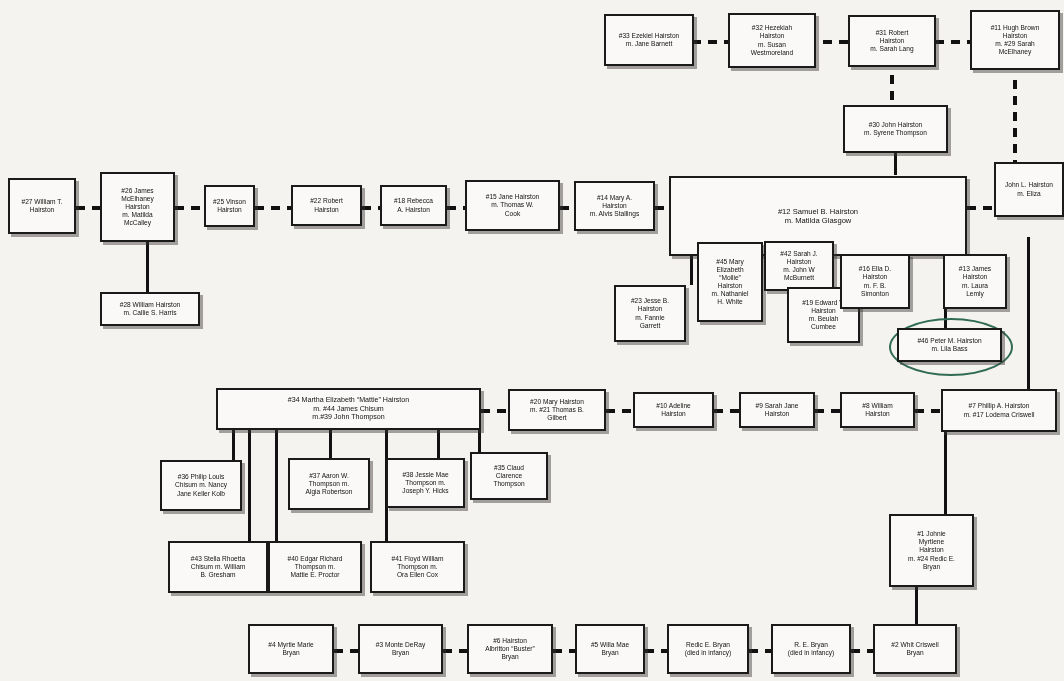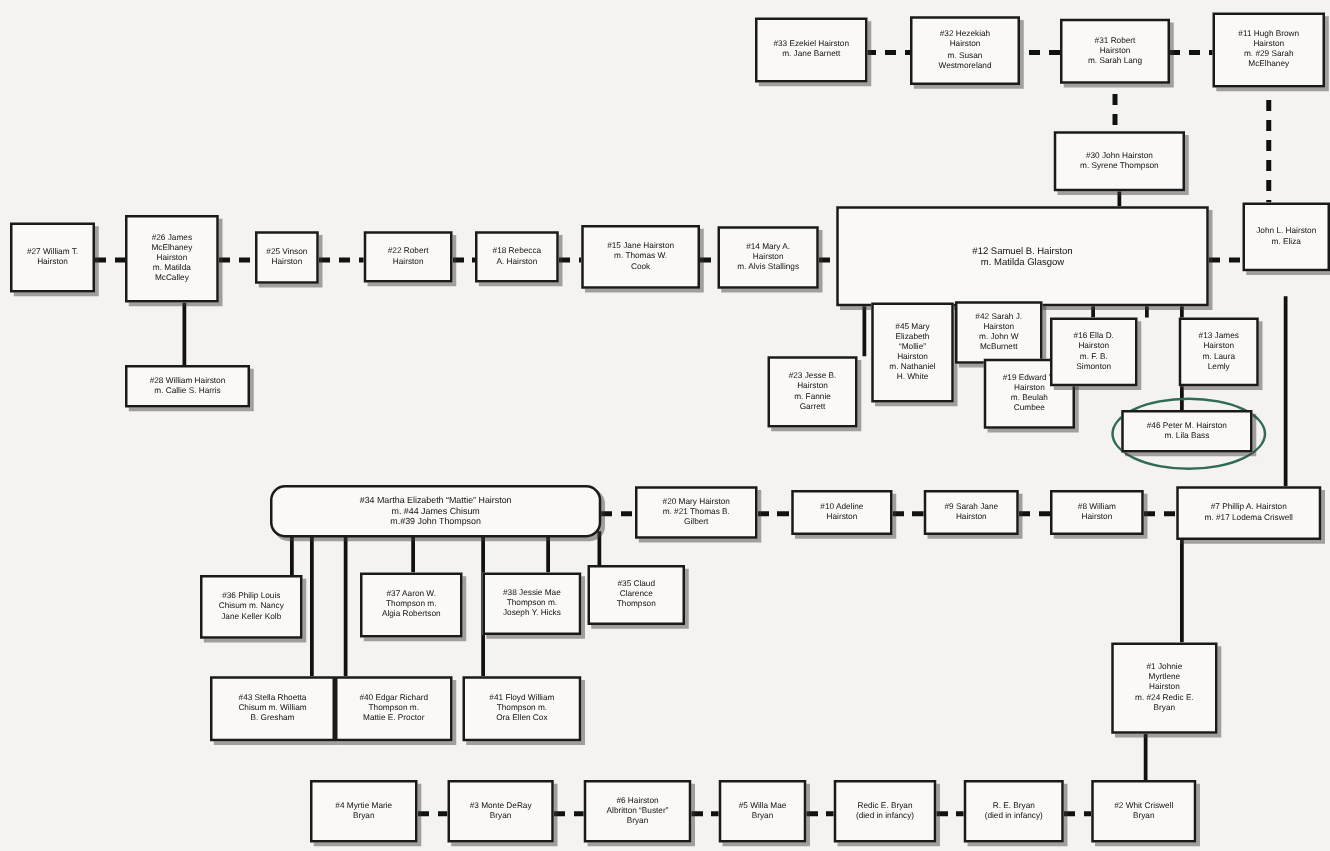--- a/index.html
+++ b/index.html
@@ -21,21 +21,21 @@
     align-items:center;
     justify-content:center;
     text-align:center;
     color:#14110f;
     line-height:1.22;
     padding:2px 3px;
     z-index:3;
   }
   .node .txt{width:100%;white-space:pre-line;}
   .fs65{font-size:6.6px;}
-  .fs7{font-size:7.1px;border-radius:12px;}
+  .fs7{font-size:7.1px;}
   .fs75{font-size:7.6px;}
 
   
   .vline{position:absolute;background:#111;width:3px;z-index:1;}
   .dashh{position:absolute;height:4px;z-index:1;
     background:repeating-linear-gradient(to right,#111 0px,#111 9px,transparent 9px,transparent 16px);}
   .dashv{position:absolute;width:4px;z-index:1;
     background:repeating-linear-gradient(to bottom,#111 0px,#111 9px,transparent 9px,transparent 16px);}
   .ellipse{
     position:absolute;
@@ -176,21 +176,21 @@
 m. Thomas W.
 Cook</span>
     </div>
 
   <div class="node fs65" style="left:574px;top:181px;width:81px;height:50px;">
     <span class="txt">#14 Mary A.
 Hairston
 m. Alvis Stallings</span>
     </div>
 
-  <div class="node fs75" style="left:669px;top:165px;width:298px;height:80px;">
+  <div class="node fs75" style="left:669px;top:176px;width:298px;height:80px;">
     <span class="txt">#12 Samuel B. Hairston
 m. Matilda Glasgow</span>
     </div>
 
   <div class="node fs65" style="left:100px;top:292px;width:100px;height:34px;">
     <span class="txt">#28 William Hairston
 m. Callie S. Harris</span>
     </div>
 
   <div class="node fs65" style="left:614px;top:285px;width:72px;height:57px;">

